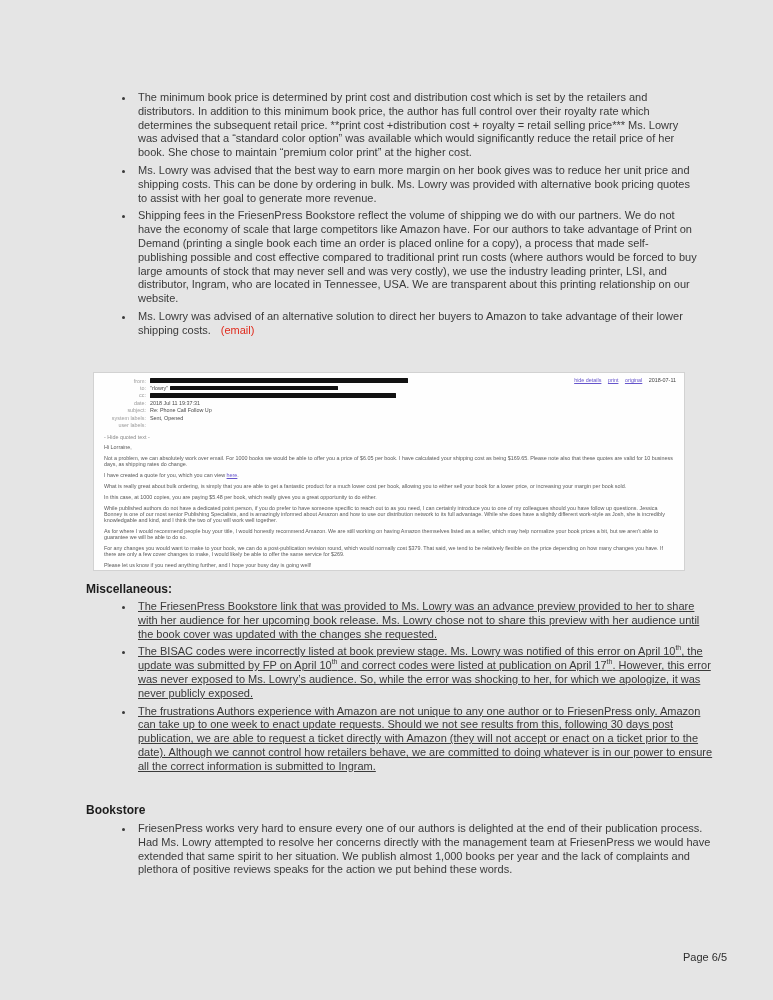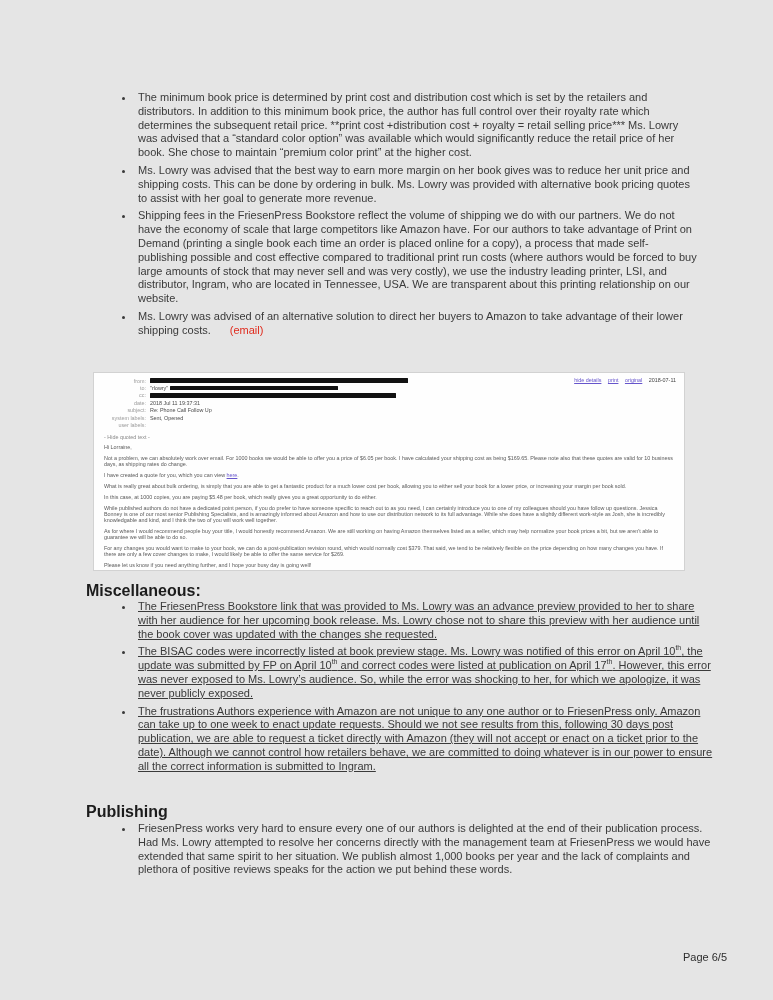--- a/index.html
+++ b/index.html
@@ -12,25 +12,25 @@
 
   
   .doc-list{list-style:disc outside;margin:0;padding-left:21px;}
   .doc-list li{
     font-size:11px;line-height:13.8px;color:#3a3a3a;
     margin-bottom:4px;padding-left:3px;
   }
   .intro-list{position:absolute;left:114px;top:91px;width:562px;}
   .misc-list{position:absolute;left:114px;top:600px;width:578px;text-decoration:underline;}
   .res-list{position:absolute;left:114px;top:822px;width:578px;}
-  .red-ref{color:#e02b1d;margin-left:10px;padding-left:9px;}
+  .red-ref{color:#e02b1d;margin-left:1px;padding-left:9px;}
   sup.th{font-size:7px;line-height:0;vertical-align:super;}
 
   .section-heading{
-    position:absolute;left:86px;font-size:16px;font-weight:bold;color:#1c1c1c;
+    position:absolute;left:86px;font-size:12px;font-weight:bold;color:#1c1c1c;
   }
   .h-misc{top:582px;}
   .h-res{top:803px;}
 
   
   .email{
     position:absolute;left:93px;top:372px;width:592px;height:199px;
     background:#fefefe;border:1px solid #d2d2d2;box-sizing:border-box;
     font-size:5.4px;color:#5a5a5a;overflow:hidden;
   }
@@ -146,21 +146,21 @@
       <span>The FriesenPress Bookstore link that was provided to Ms. Lowry was an advance preview provided to her to share with her audience for her upcoming book release. Ms. Lowry chose not to share this preview with her audience until the book cover was updated with the changes she requested.</span>
     </li>
     <li>
       <span>The BISAC codes were incorrectly listed at book preview stage. Ms. Lowry was notified of this error on April 10</span><sup class="th">th</sup><span>, the update was submitted by FP on April 10</span><sup class="th">th</sup><span> and correct codes were listed at publication on April 17</span><sup class="th">th</sup><span>. However, this error was never exposed to Ms. Lowry’s audience. So, while the error was shocking to her, for which we apologize, it was never publicly exposed.</span>
     </li>
     <li>
       <span>The frustrations Authors experience with Amazon are not unique to any one author or to FriesenPress only. Amazon can take up to one week to enact update requests. Should we not see results from this, following 30 days post publication, we are able to request a ticket directly with Amazon (they will not accept or enact on a ticket prior to the date). Although we cannot control how retailers behave, we are committed to doing whatever is in our power to ensure all the correct information is submitted to Ingram.</span>
     </li>
   </ul>
 
-  <div class="section-heading h-res">Publishing</div>
+  <div class="section-heading h-res">Bookstore</div>
   <ul class="doc-list res-list">
     <li>
       <span>FriesenPress works very hard to ensure every one of our authors is delighted at the end of their publication process. Had Ms. Lowry attempted to resolve her concerns directly with the management team at FriesenPress we would have extended that same spirit to her situation. We publish almost 1,000 books per year and the lack of complaints and plethora of positive reviews speaks for the action we put behind these words.</span>
     </li>
   </ul>
 
   <div class="footer">Page 6/5</div>
 </div>
 
 </body></html>

